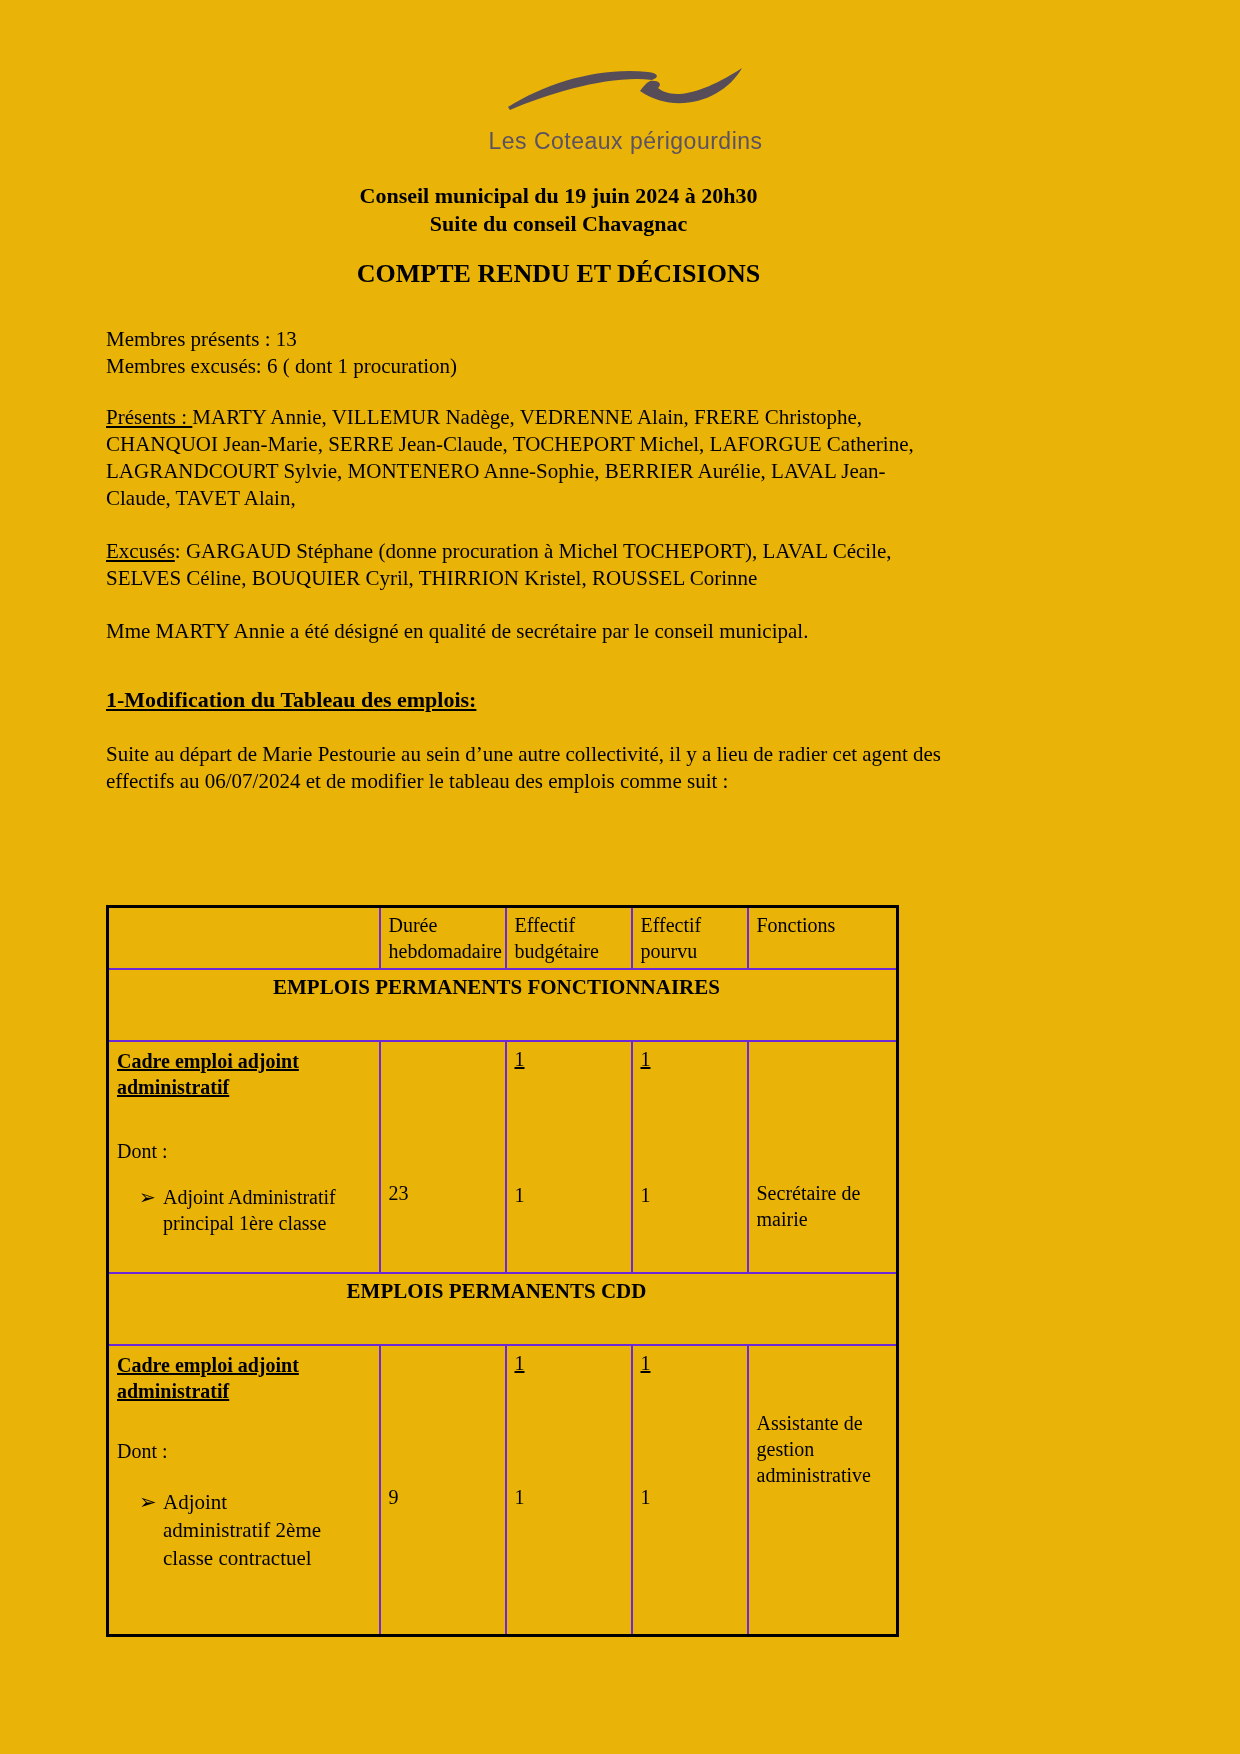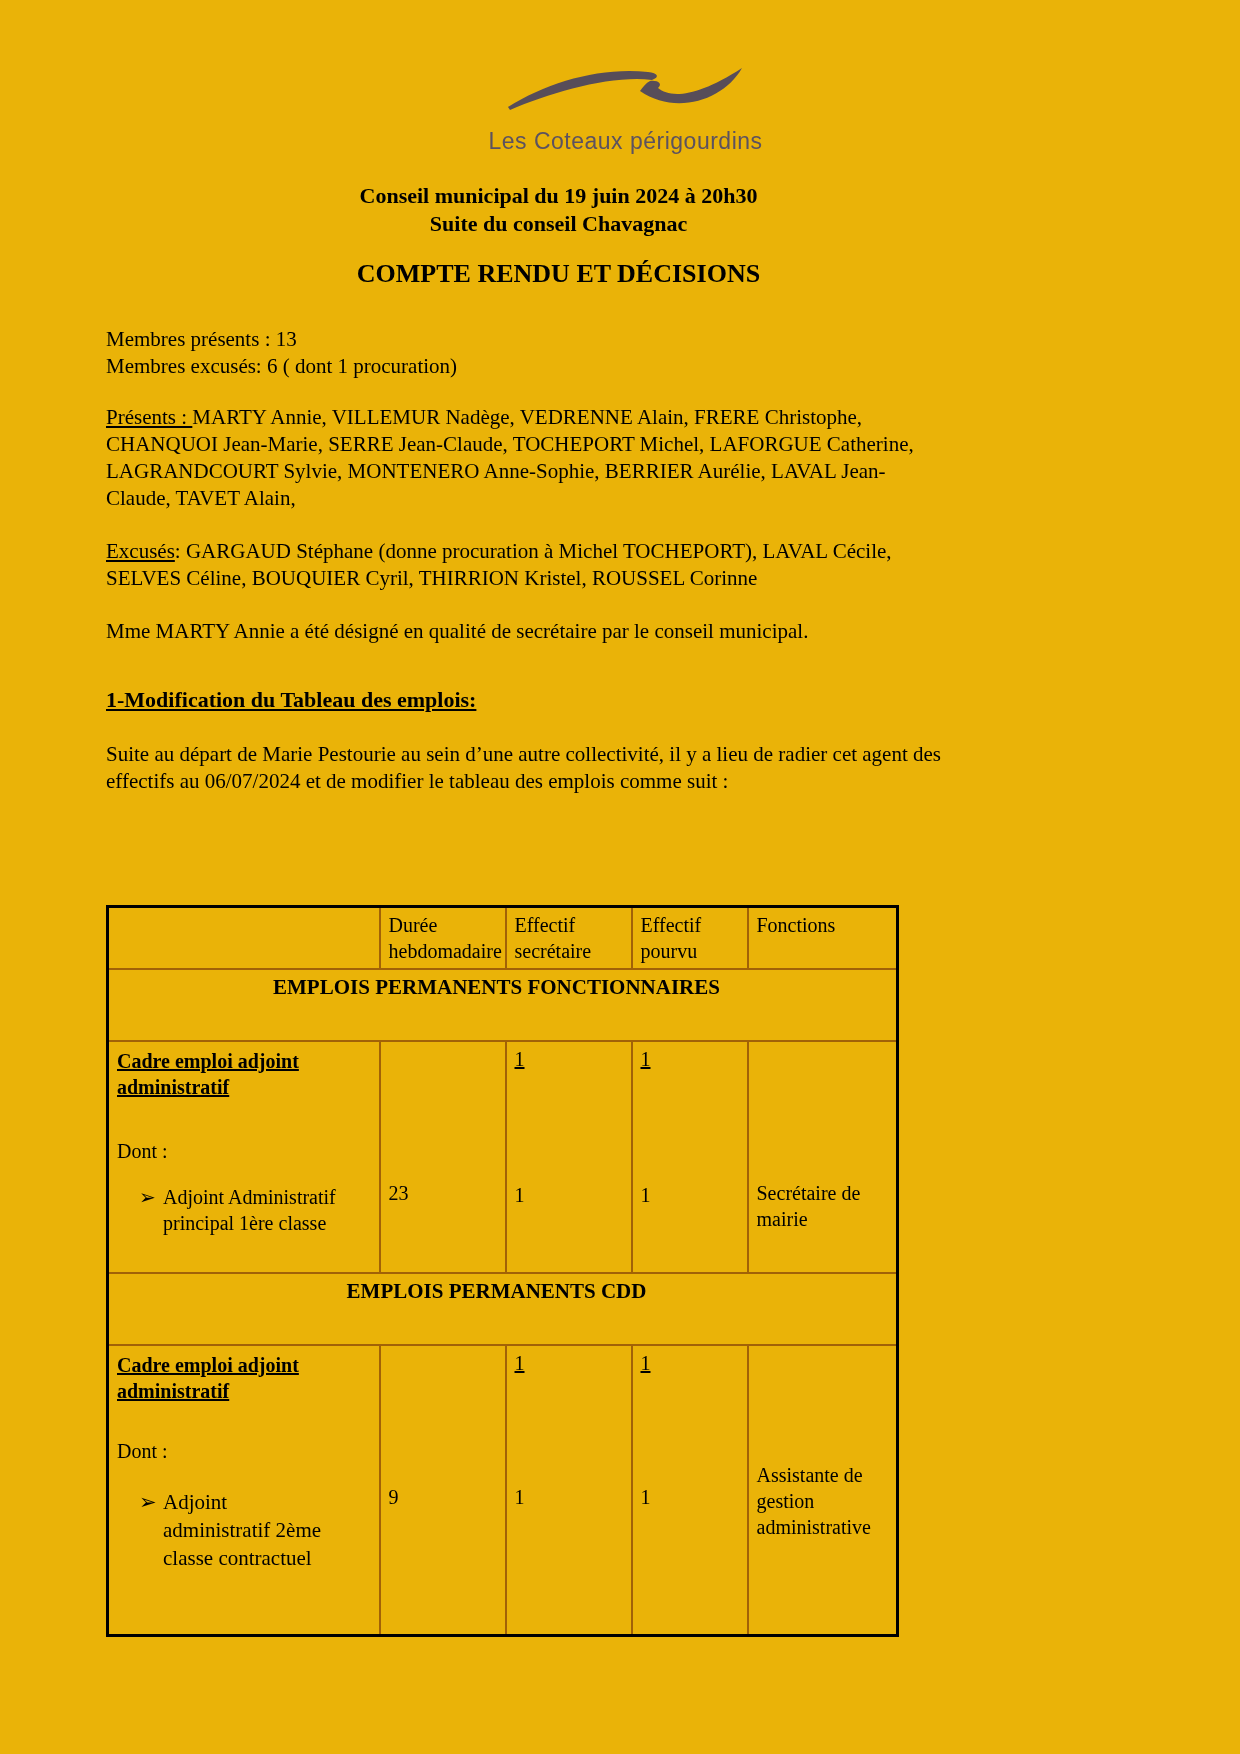--- a/index.html
+++ b/index.html
@@ -56,21 +56,21 @@
   
   table.emplois {
     margin-top: 110px;
     border-collapse: collapse;
     table-layout: fixed;
     width: 790px;
     font-size: 20px;
     line-height: 26px;
   }
   table.emplois td {
-    border: 2px solid #a16207;
+    border: 2px solid #6d28d9;
     vertical-align: top;
     padding: 4px 20px 4px 8px;
   }
   table.emplois { border: 3px solid #000000; }
   td.band {
     text-align: center;
     font-weight: bold;
     font-size: 21px;
     height: 72px;
     padding-top: 8px;
@@ -85,21 +85,21 @@
   .bullet { display: flex; }
   .bullet-r1 { margin-top: 20px; }
   .bullet-r2 { margin-top: 24px; font-size: 21px; line-height: 28px; }
   .bullet .glyph { width: 34px; padding-left: 22px; flex: none; }
   .bullet .btxt { flex: 1; padding-left: 12px; padding-right: 6px; }
   .num-mid-r1 { margin-top: 134px; }
   .num-mid-r2 { margin-top: 134px; }
   .num-sub-r1 { margin-top: 110px; }
   .num-sub-r2 { margin-top: 108px; }
   .fonc-r1 { margin-top: 134px; }
-  .fonc-r2 { margin-top: 112px; }
+  .fonc-r2 { margin-top: 60px; }
 </style>
 </head>
 <body>
 
 <div class="page">
 
   <div class="logo-wrap">
     <div class="logo-inner">
       <svg class="logo-swoosh" width="250" height="62" viewBox="0 0 250 62">
         <path fill="#574d59" d="M8,47 C48,22 100,7 148,12 C158,13 160,17 152,20
@@ -144,21 +144,21 @@
         <col style="width:272px">
           <col style="width:126px">
           <col style="width:126px">
           <col style="width:116px">
           <col style="width:150px">
       </colgroup>
       <tbody>
           <tr class="hdr">
         <td></td>
         <td>Durée hebdomadaire</td>
-        <td>Effectif secrétaire</td>
+        <td>Effectif budgétaire</td>
         <td>Effectif pourvu</td>
         <td>Fonctions</td>
       </tr>
 
       <tr>
         <td class="band" colspan="5">EMPLOIS PERMANENTS FONCTIONNAIRES</td>
       </tr>
 
       <tr class="datarow1">
         <td>

